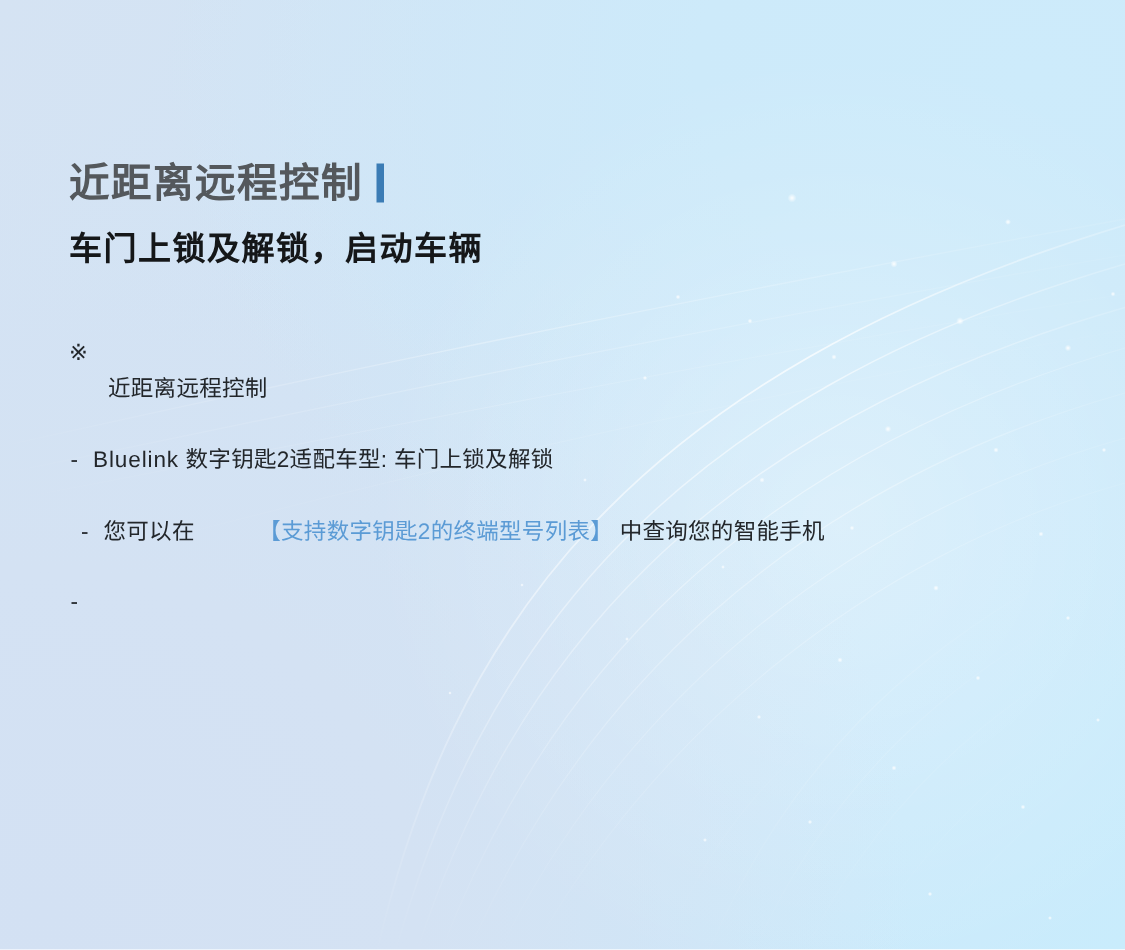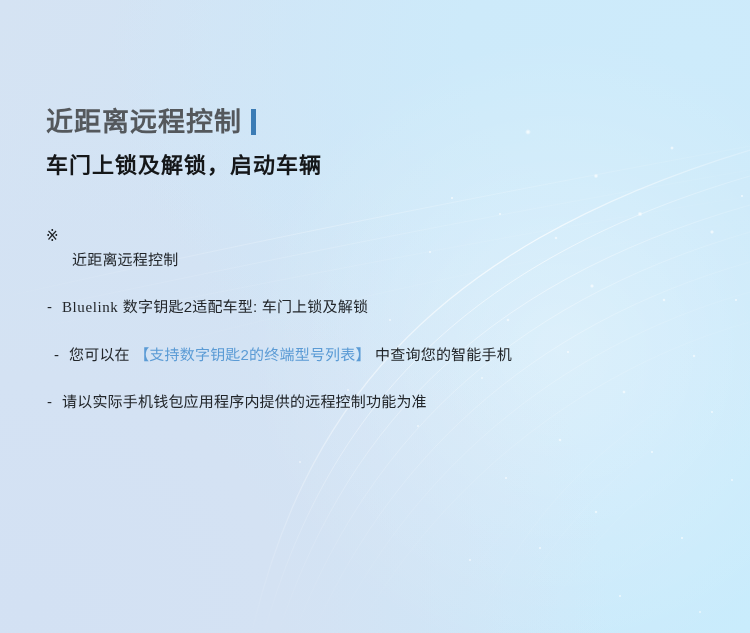--- a/index.html
+++ b/index.html
@@ -101,22 +101,22 @@
     top: 0;
     color: #22262a;
   }
   .note.note-star { padding-left: 26px; }
   .note.note-dash { padding-left: 16px; }
   .note.note-dash .marker { left: 1px; }
   .note.note-indent { margin-left: 7px; }
 
   .note-gap-lg { margin-bottom: 23px; }
 
-  .link-text { color: #5b9bd5; }
-  .brand { letter-spacing: 0.6px; font-family: Liberation Serif, serif; }
+  .link-text { color: #5b9bd5; margin-left: 38px; }
+  .brand { letter-spacing: 0.6px; }
 </style>
 </head>
 <body>
 
 <div class="page">
 
   <div class="bg-glow"></div>
   <svg class="bg-art" viewBox="0 0 750 633" preserveAspectRatio="none" aria-hidden="true">
     <defs>
       <linearGradient id="trail" x1="0" y1="1" x2="1" y2="0">
@@ -226,18 +226,17 @@
         <span class="brand">Bluelink</span><span> 数字钥匙2适配车型: 车门上锁及解锁</span>
       </p>
 
       <p class="note note-dash note-indent note-gap-lg">
         <span class="marker">-</span>
         <span>您可以在 </span><span class="link-text">【支持数字钥匙2的终端型号列表】</span><span> 中查询您的智能手机</span><br>
       </p>
 
       <p class="note note-dash">
         <span class="marker">-</span>
-        <span>请以实际手机钱包应用程序内提供的远程控制功能为准</span>
       </p>
 
     </div>
   </div>
 </div>
 
 </body></html>

